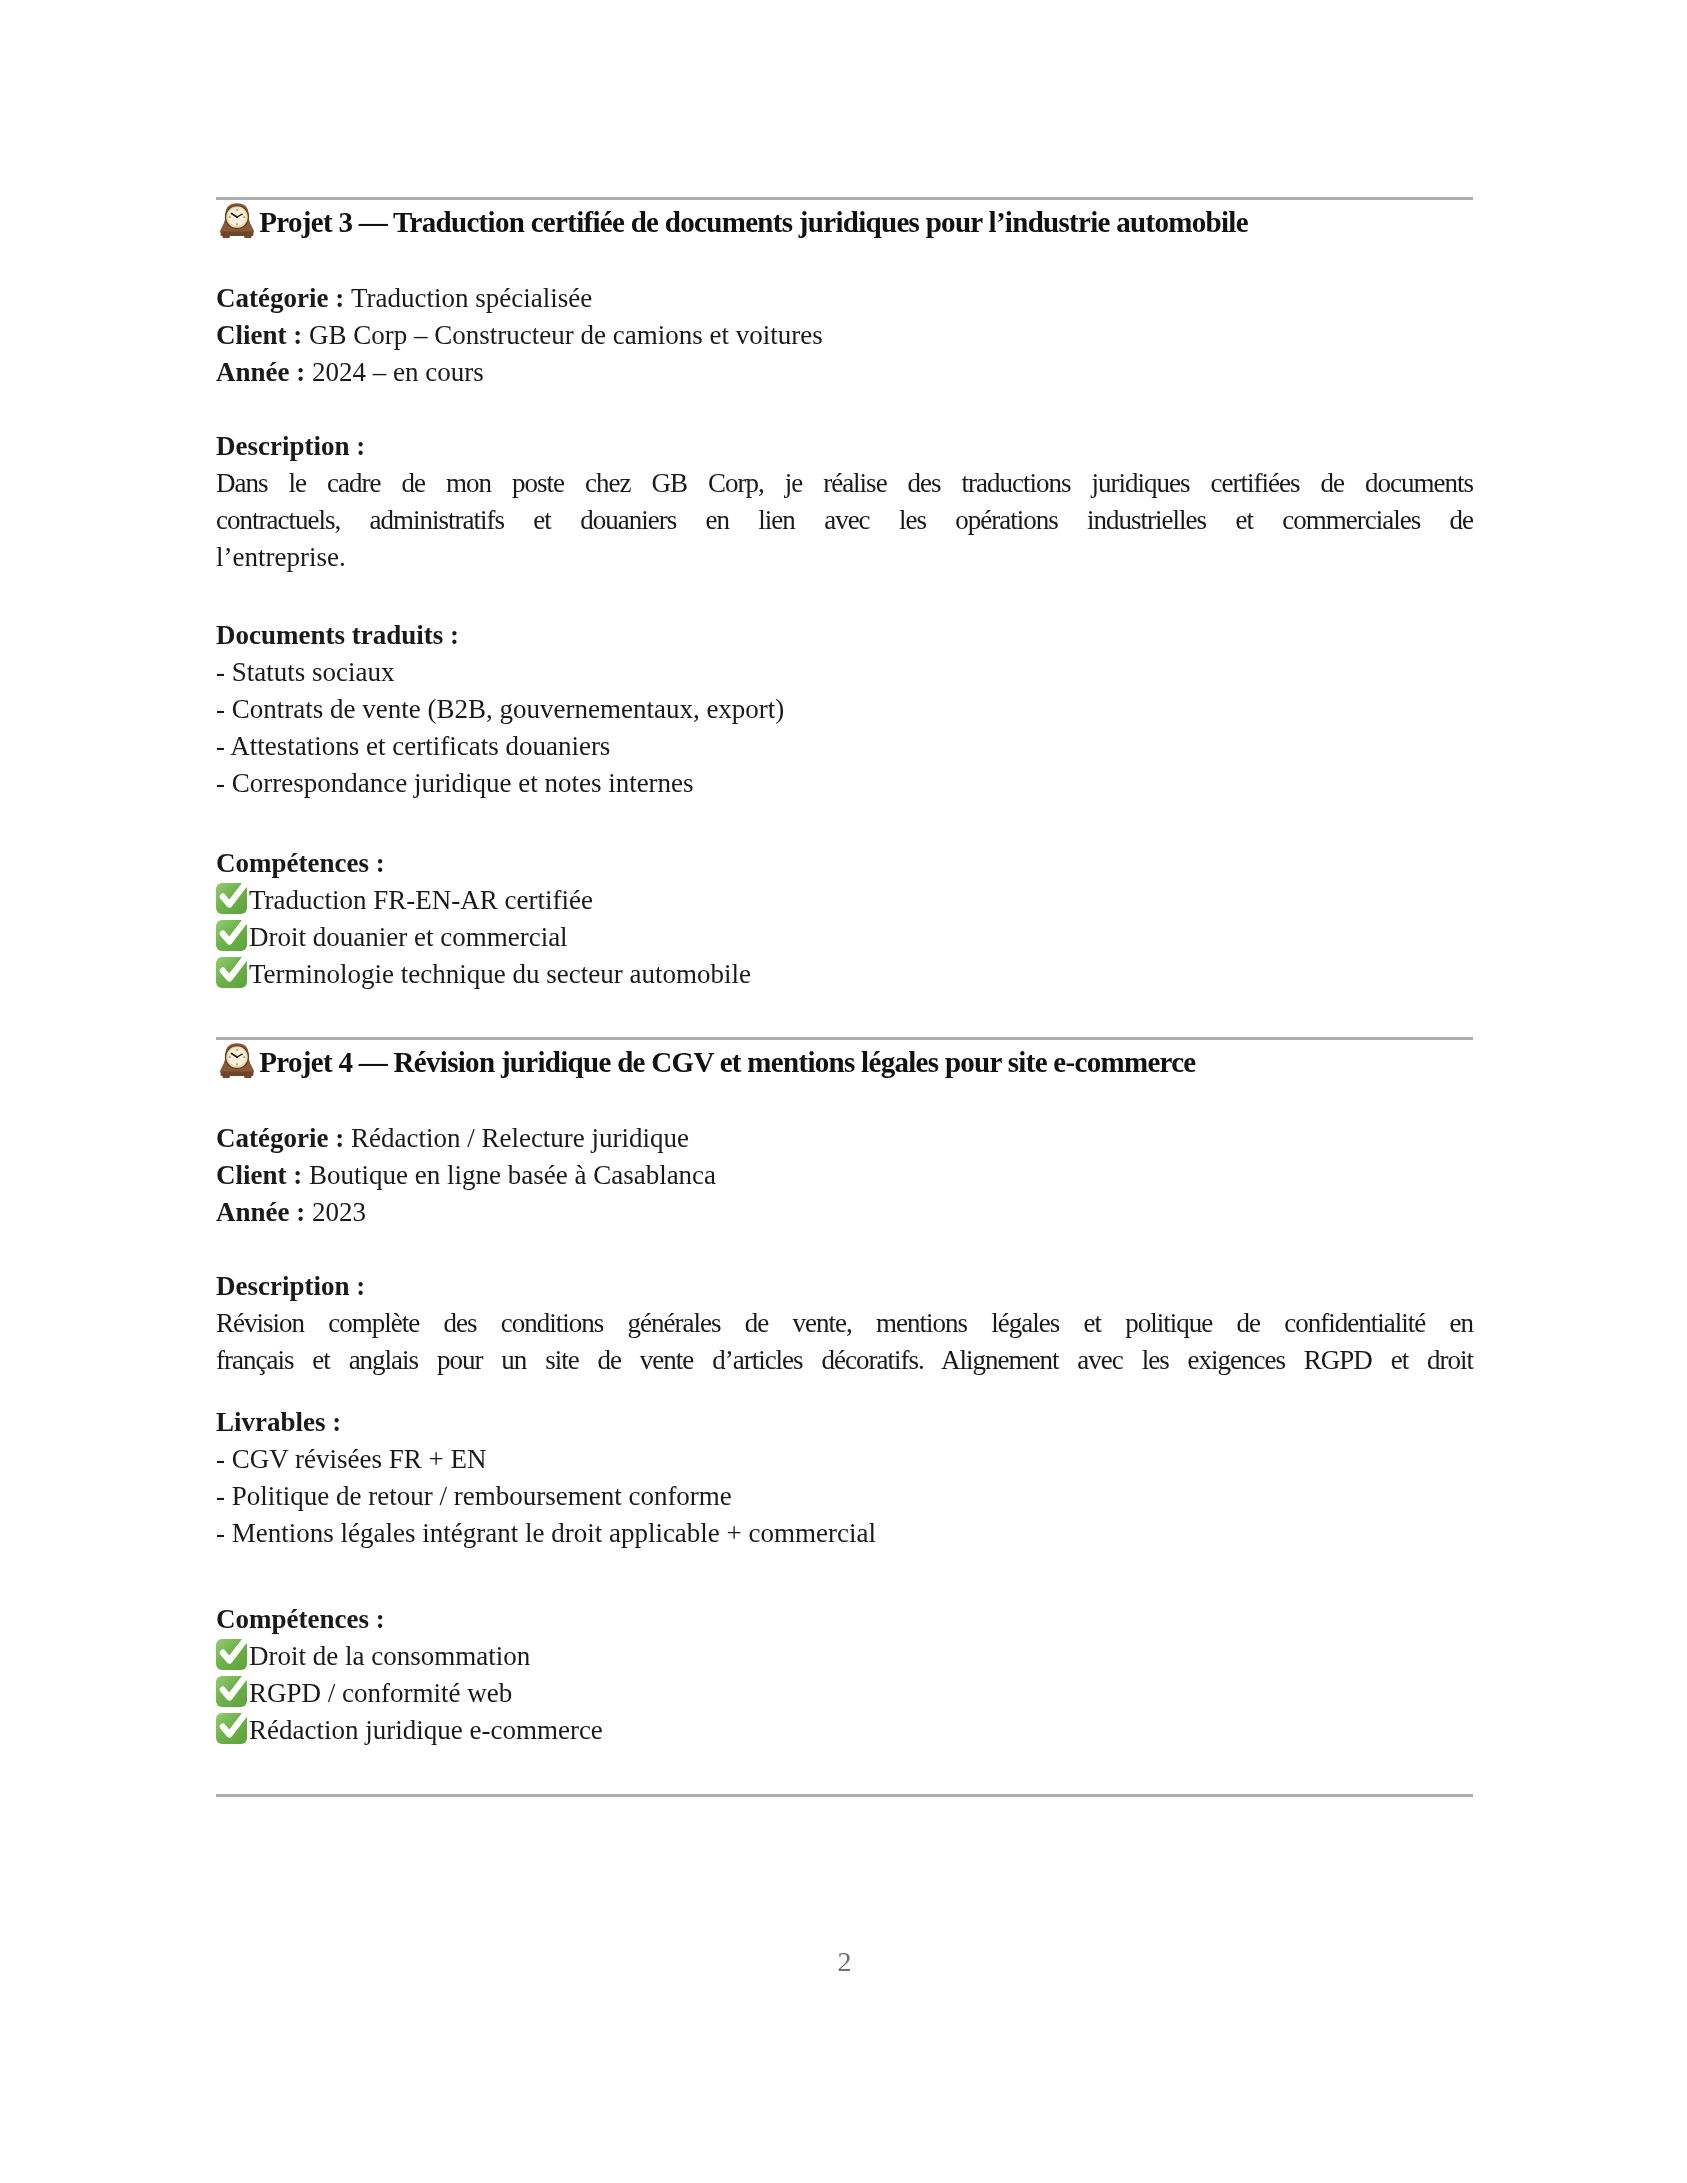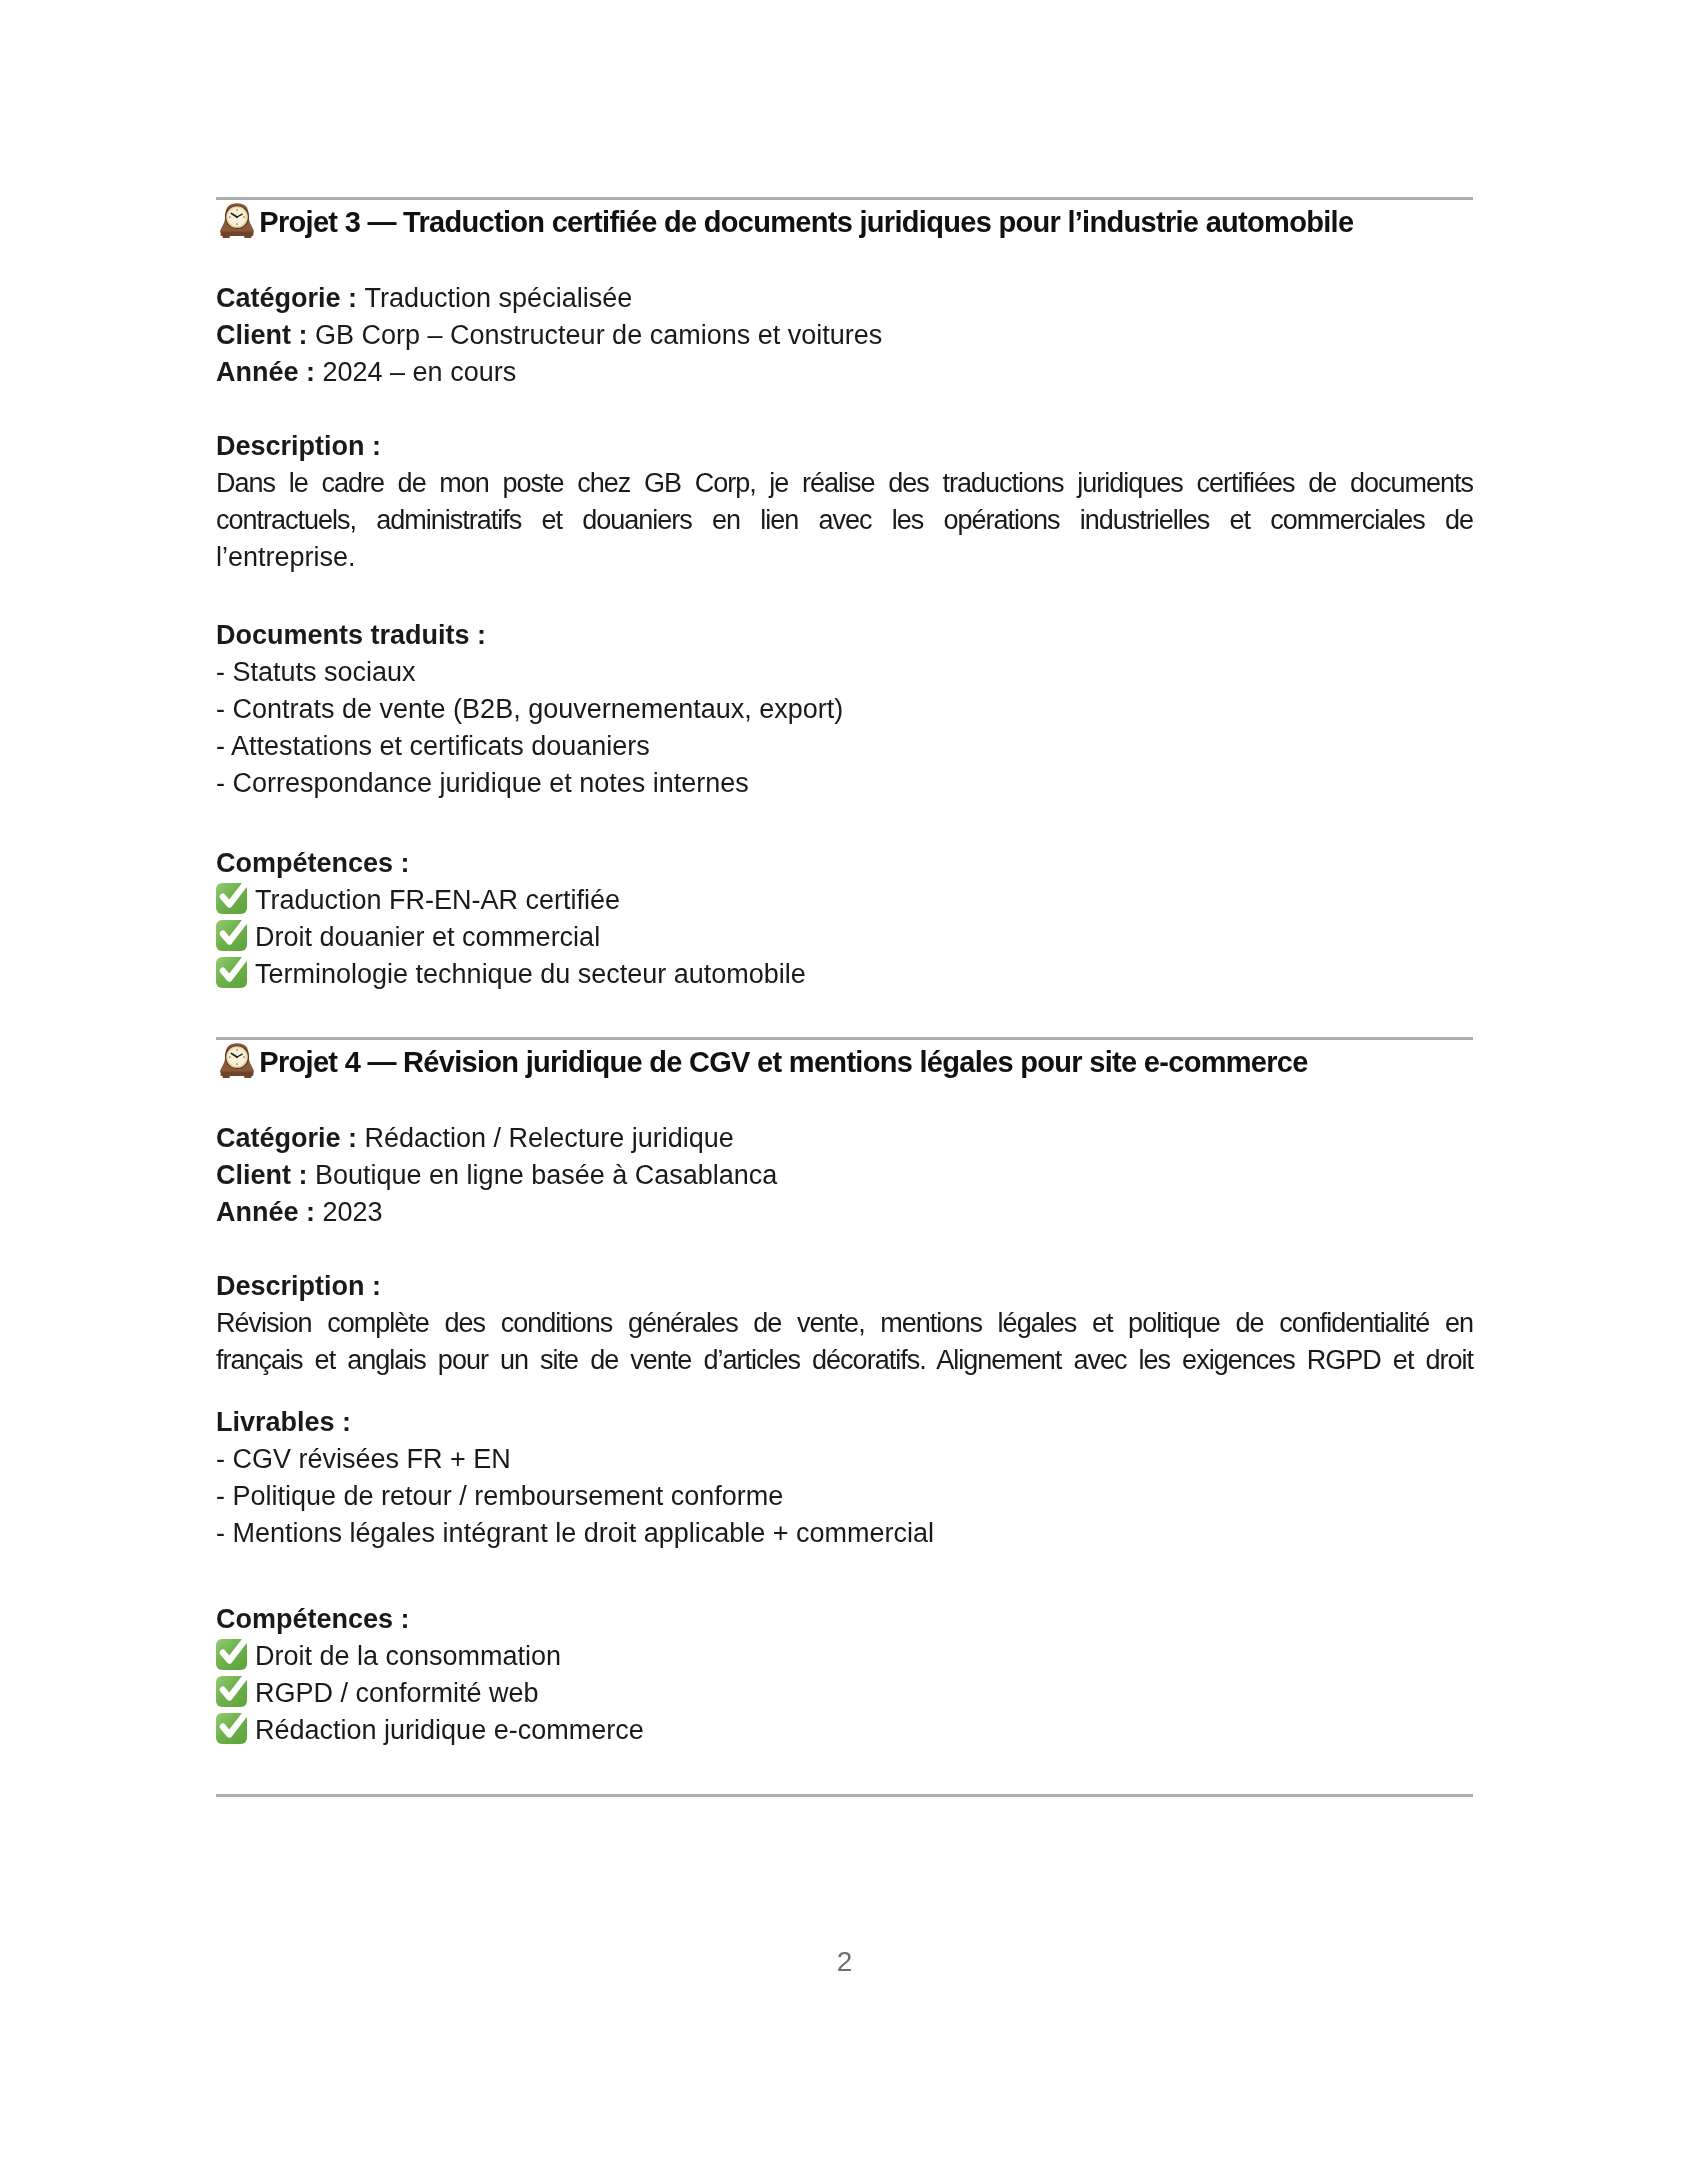--- a/index.html
+++ b/index.html
@@ -2,21 +2,21 @@
 <html style="font-size:10.6px"><head>
 <meta charset="utf-8">
 <style>
   html,body{margin:0;padding:0;background:#ffffff;}
   .page{
     position:relative;
     width:1687px;
     height:2183px;
     background:#ffffff;
     overflow:hidden;
-    font-family:Liberation Sans, sans-serif;
+    font-family:Liberation Serif, serif;
     color:#1a1a1a;
   }
   .content{margin-left:216px;width:1257px;}
   .rule{height:0;border-top:3.3px solid #aeaeae;}
   .mt298{margin-top:197px}.mt67{margin-top:44px}.mt68{margin-top:45px}
   .mt44{margin-top:37px}.mt56{margin-top:37px}.mt61{margin-top:40px}
   .mt62{margin-top:41px}.mt65{margin-top:43px}.mt59{margin-top:25px}
   .mt74{margin-top:49px}.mt220{margin-top:146px}
   .ptitle{
     margin:0;
@@ -46,21 +46,21 @@
   }
   .check-icon{
     display:inline-block;
     position:relative;
     width:31px;height:31px;
     border-radius:6px;
     background:linear-gradient(135deg,#94cc71 0%,#6fb24c 45%,#5da23c 100%);
     vertical-align:-5.3px;
   }
   .check-icon svg{position:absolute;left:-0.7px;top:-4.6px;overflow:visible;}
-  .skill-line span.skill-text{margin-left:8px;}
+  .skill-line span.skill-text{margin-left:2px;}
   .page-number{
     text-align:center;
     font-size:28px;
     line-height:37px;
     color:#6f6f6f;
   }
 </style>
 </head>
 <body>
 

